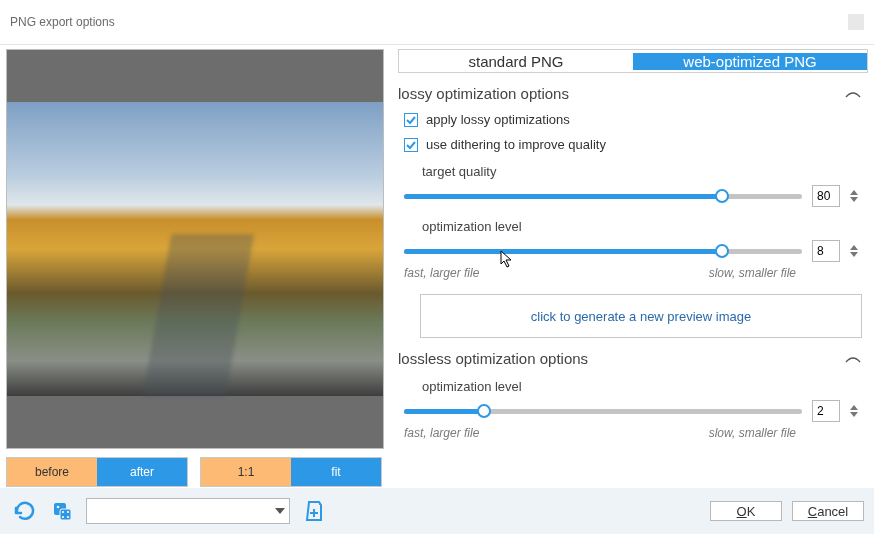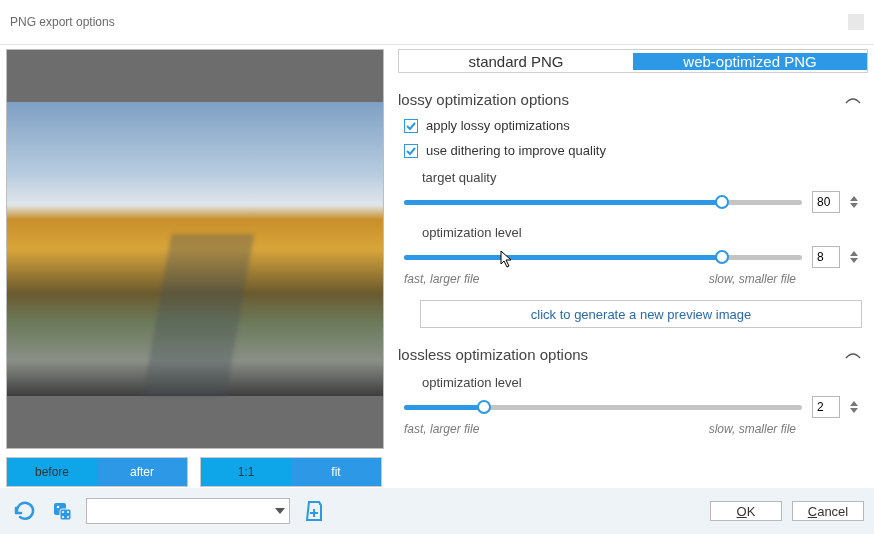--- a/index.html
+++ b/index.html
@@ -12,29 +12,29 @@
 
 .left { width: 378px; display: flex; flex-direction: column; }
 .preview-box { width: 378px; height: 400px; background: #6d6d6d; border: 1px solid #bdbdbd; display: flex; align-items: center; justify-content: center; overflow: hidden; }
 .img-stub { width: 376px; height: 294px; background:
   linear-gradient(180deg, #7ea0c4 0%, #b9cde0 25%, #e0e6ea 35%, #c98f2b 40%, #d9a53a 50%, #6b5a2e 65%, #6b7a5a 75%, #8a8f87 88%, #3d3d3d 100%);
   position: relative;
 }
 .img-stub::after { content:""; position:absolute; left:40%; bottom:0; width:22%; height:55%; background: rgba(70,80,90,0.35); transform: skewX(-10deg); filter: blur(2px);}
 .toggle-row { display: flex; gap: 12px; margin-top: 8px; }
 .toggle-group { display: flex; width: 182px; border: 1px solid #c8c8c8; }
-.toggle-btn { flex: 1; height: 28px; display: flex; align-items: center; justify-content: center; font-size: 12px; background: #0ea5e9; cursor: pointer; }
+.toggle-btn { flex: 1; height: 28px; display: flex; align-items: center; justify-content: center; font-size: 12px; background: #fdba74; cursor: pointer; }
 .toggle-btn.active { background: #2d98e6; color: #fff; }
 
 .right { flex: 1; display: flex; flex-direction: column; }
 .tabs { display: flex; border: 1px solid #cfcfcf; height: 24px; align-items: center; }
 .tab { flex: 1; display: flex; align-items: center; justify-content: center; font-size: 15px; background: #fff; cursor: pointer; }
 .tab.active { background: #2d98e6; color: #fff; }
 
-.section-hdr { display: flex; align-items: center; margin-top: 18px; padding-right: 6px; }
+.section-hdr { display: flex; align-items: center; margin-top: 12px; padding-right: 6px; }
 .section-hdr .title { font-size: 15px; color: #444; }
 .section-hdr .chev { margin-left: auto; width: 18px; height: 10px; cursor: pointer; }
 .section-hdr .chev svg { display: block; }
 
 .check-row { display: flex; align-items: center; gap: 8px; margin-top: 10px; margin-left: 6px; }
 .checkbox { width: 14px; height: 14px; border: 1px solid #2d98e6; display: flex; align-items: center; justify-content: center; cursor: pointer; }
 .checkbox svg { stroke: #2d98e6; stroke-width: 2; fill: none; }
 
 .field-label { font-size: 13px; color: #444; margin-top: 12px; margin-left: 24px; }
 
@@ -44,21 +44,21 @@
 .track-fill { position: absolute; top: 5px; left: 0; height: 5px; background: #2d98e6; border-radius: 3px; }
 .thumb { position: absolute; top: 0; width: 14px; height: 14px; border-radius: 50%; background: #fff; border: 2px solid #2d98e6; transform: translateX(-50%); }
 .numbox { width: 28px; height: 22px; border: 1px solid #b8b8b8; padding: 2px 4px; font-size: 12px; text-align: left; }
 .spinner { width: 12px; display: flex; flex-direction: column; gap: 2px; }
 .spinner .up, .spinner .down { width: 0; height: 0; border-left: 4px solid transparent; border-right: 4px solid transparent; cursor: pointer; }
 .spinner .up { border-bottom: 5px solid #777; }
 .spinner .down { border-top: 5px solid #777; }
 
 .hints { display: flex; justify-content: space-between; font-style: italic; color: #7a7a7a; font-size: 12px; margin: 4px 72px 0 6px; }
 
-.gen-btn { margin: 14px 6px 0 22px; height: 28px; border: 1px solid #c8c8c8; display: flex; align-items: center; justify-content: center; font-size: 13px; color: #2a6aa8; cursor: pointer; background: #fff; }
+.gen-btn { margin: 14px 6px 0 22px; height: 44px; border: 1px solid #c8c8c8; display: flex; align-items: center; justify-content: center; font-size: 13px; color: #2a6aa8; cursor: pointer; background: #fff; }
 
 .footer { position: absolute; left: 0; right: 0; bottom: 0; height: 46px; background: #eef3f7; display: flex; align-items: center; padding: 0 10px; gap: 10px; }
 .icon-btn { width: 28px; height: 28px; display: flex; align-items: center; justify-content: center; cursor: pointer; }
 .combo { width: 204px; height: 26px; border: 1px solid #b8b8b8; background: #fff; display: flex; align-items: center; padding: 0 4px; cursor: pointer; }
 .combo .dd { margin-left: auto; width: 0; height: 0; border-left: 5px solid transparent; border-right: 5px solid transparent; border-top: 6px solid #555; }
 .footer .spacer { flex: 1; }
 .dlg-btn { width: 72px; height: 20px; border: 1px solid #b8b8b8; background: #fff; display: flex; align-items: center; justify-content: center; cursor: pointer; font-size: 13px; }
 .dlg-btn .ul { text-decoration: underline; }
 
 .cursor { position: absolute; left: 500px; top: 250px; width: 14px; height: 18px; pointer-events: none; }

